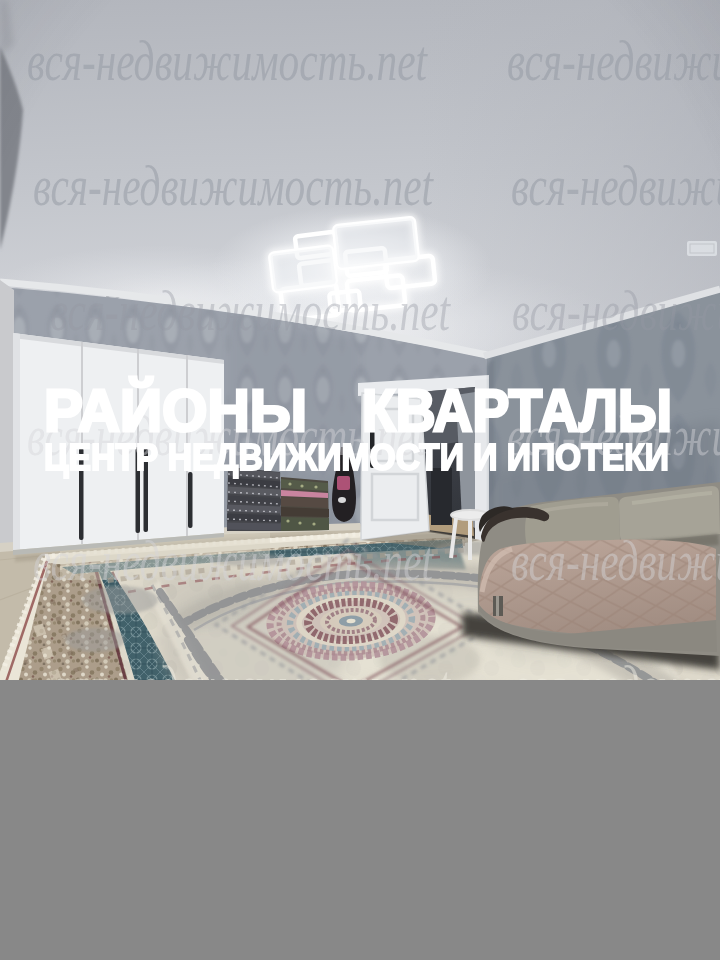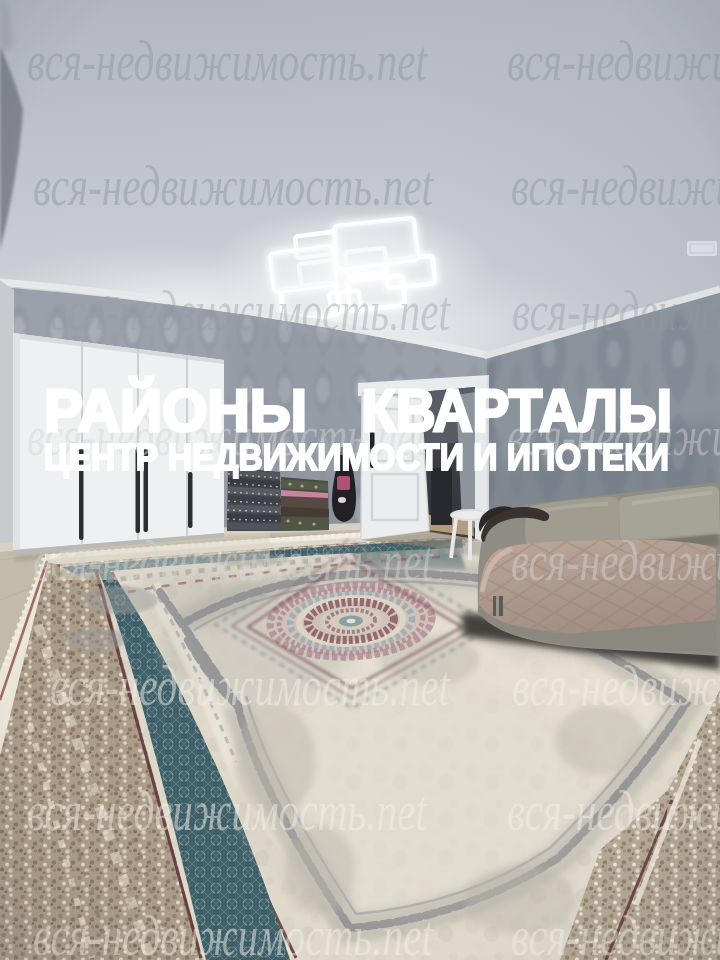--- a/index.html
+++ b/index.html
@@ -1,16 +1,16 @@
 <!DOCTYPE html>
 <html><head>
 <meta charset="utf-8">
 <style>
   html,body{margin:0;padding:0;background:#888;}
-  #stage{position:relative;width:720px;height:960px;overflow:hidden;font-family:"Liberation Sans",sans-serif;text-align:right;}
+  #stage{position:relative;width:720px;height:680px;overflow:hidden;font-family:"Liberation Sans",sans-serif;text-align:right;}
   svg{display:block;}
 </style>
 </head>
 <body>
 <div id="stage">
 <svg width="720" height="960" viewBox="0 0 720 960" xmlns="http://www.w3.org/2000/svg">
 <defs>
   <linearGradient id="ceilG" x1="0" y1="0" x2="0.06" y2="1">
     <stop offset="0" stop-color="#b3b6bd"></stop>
     <stop offset="0.45" stop-color="#c3c6cc"></stop>

